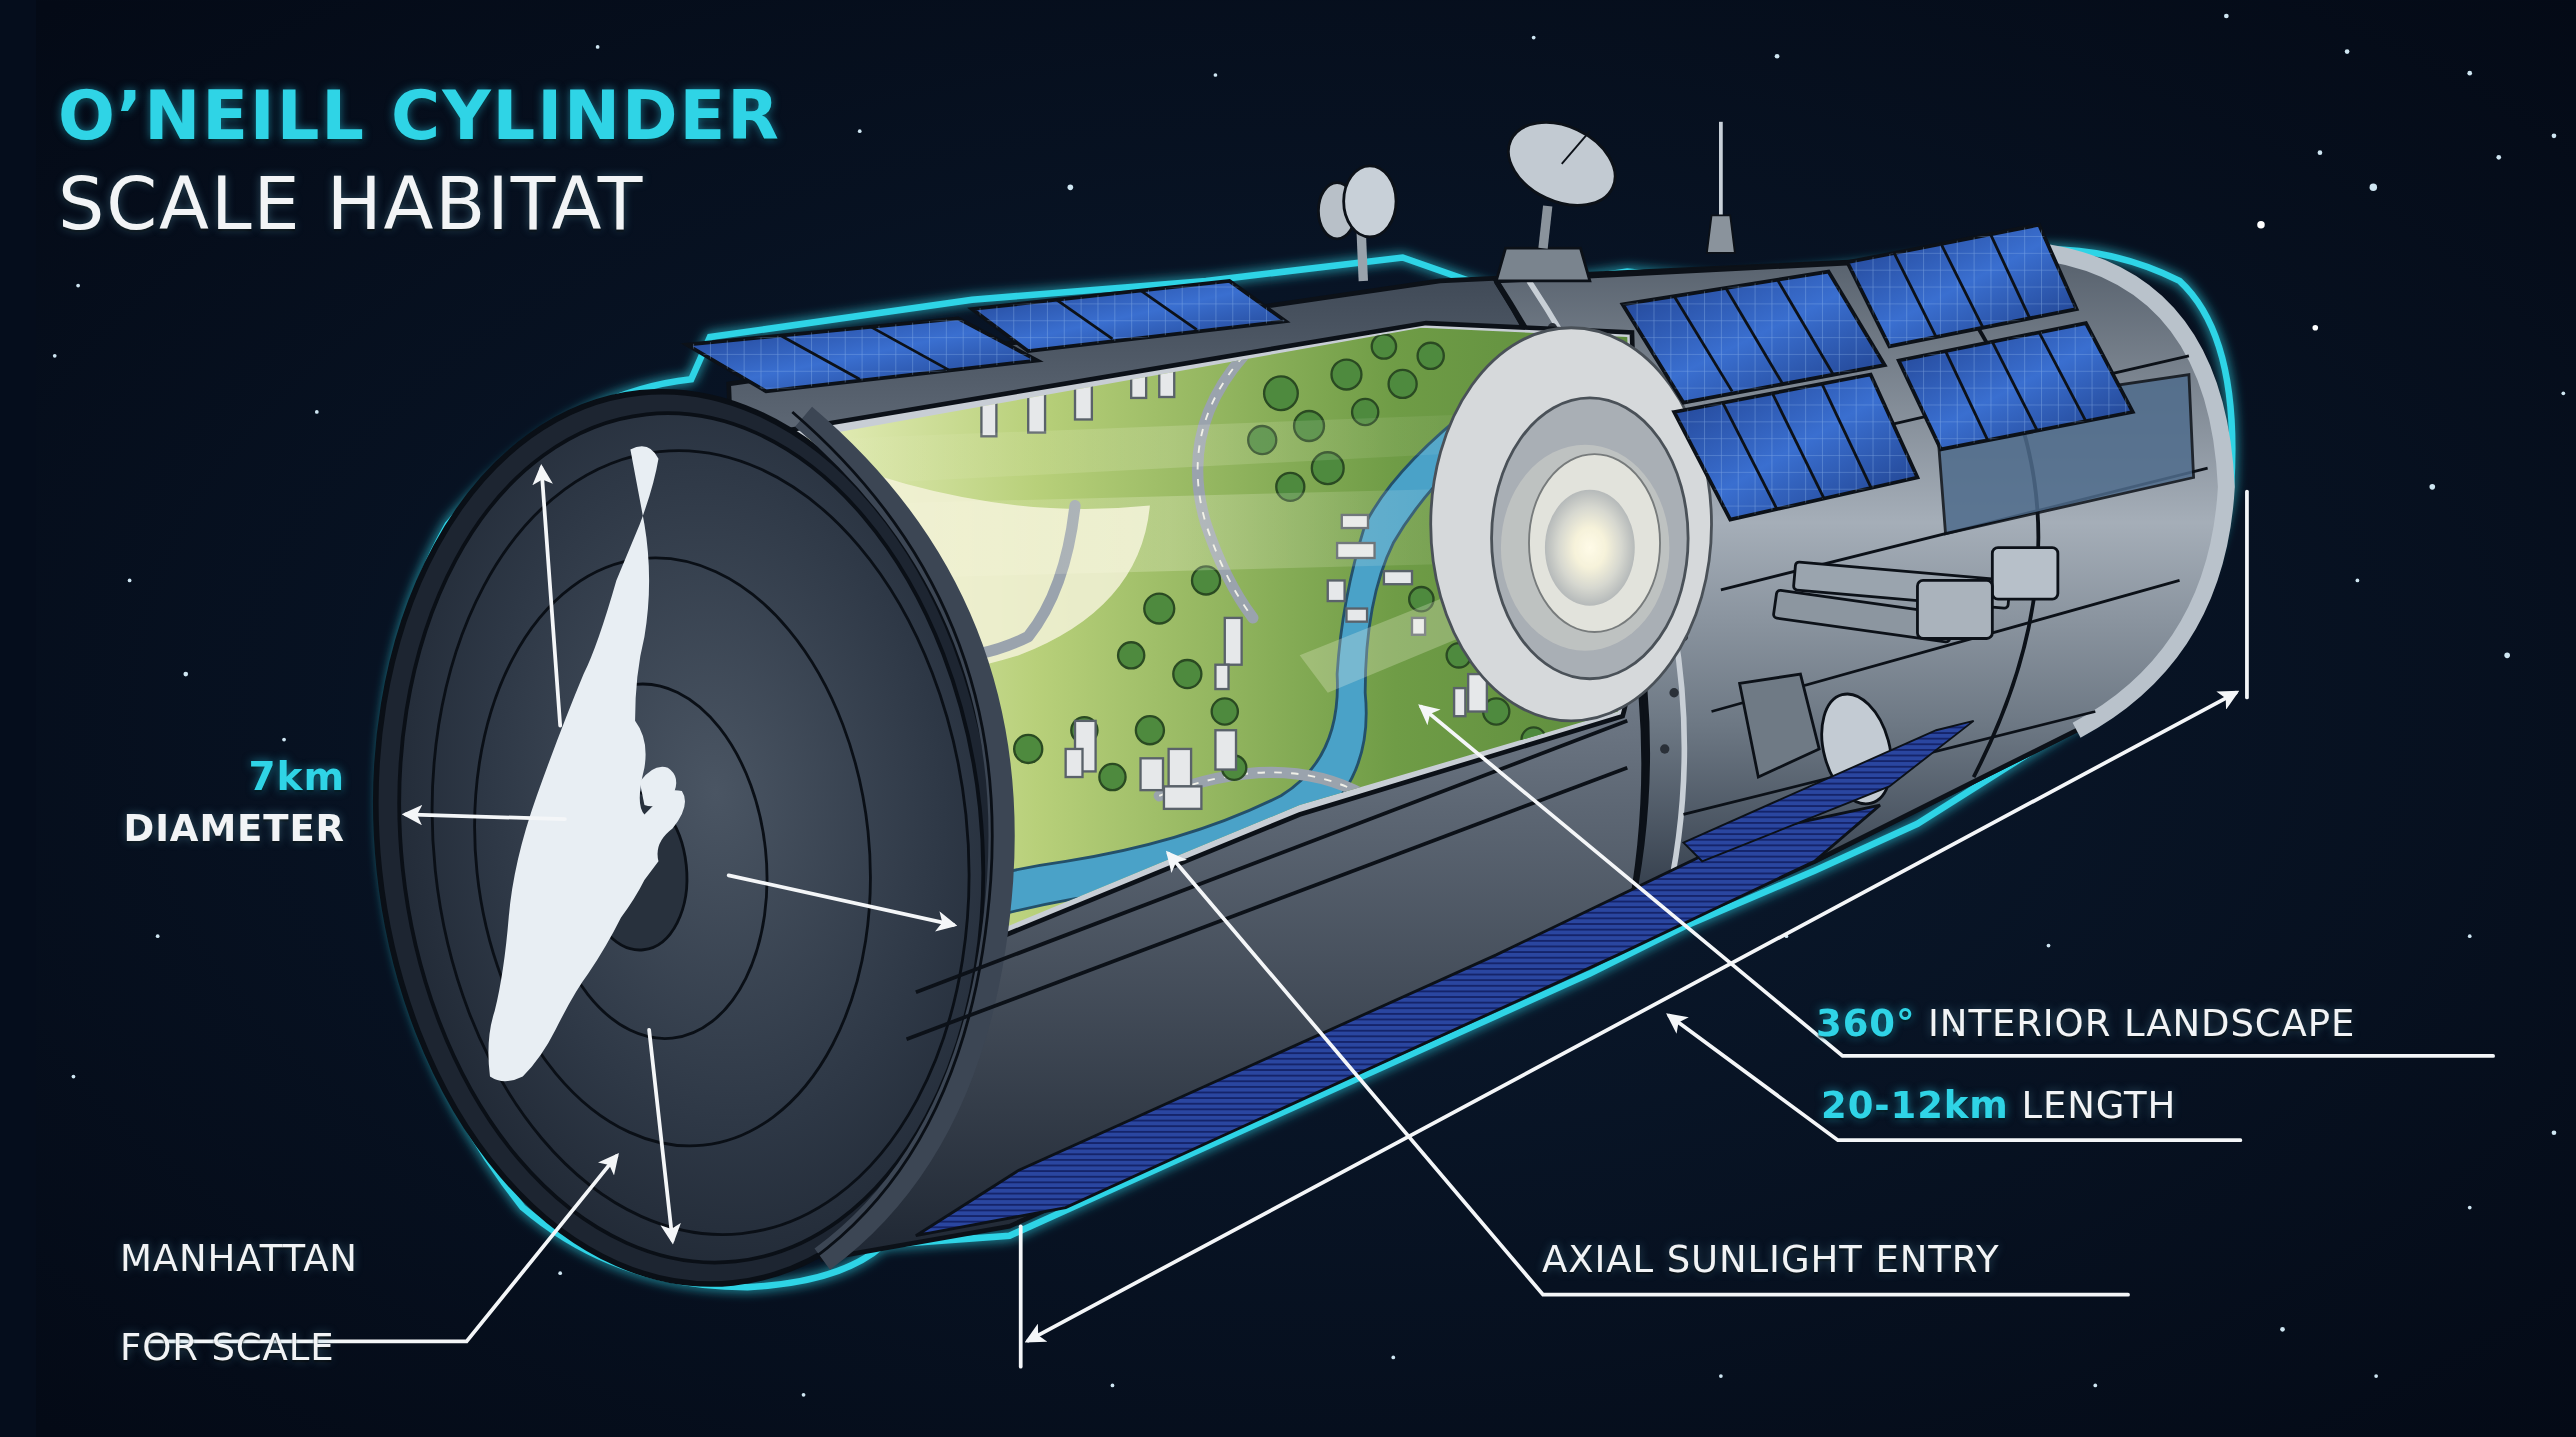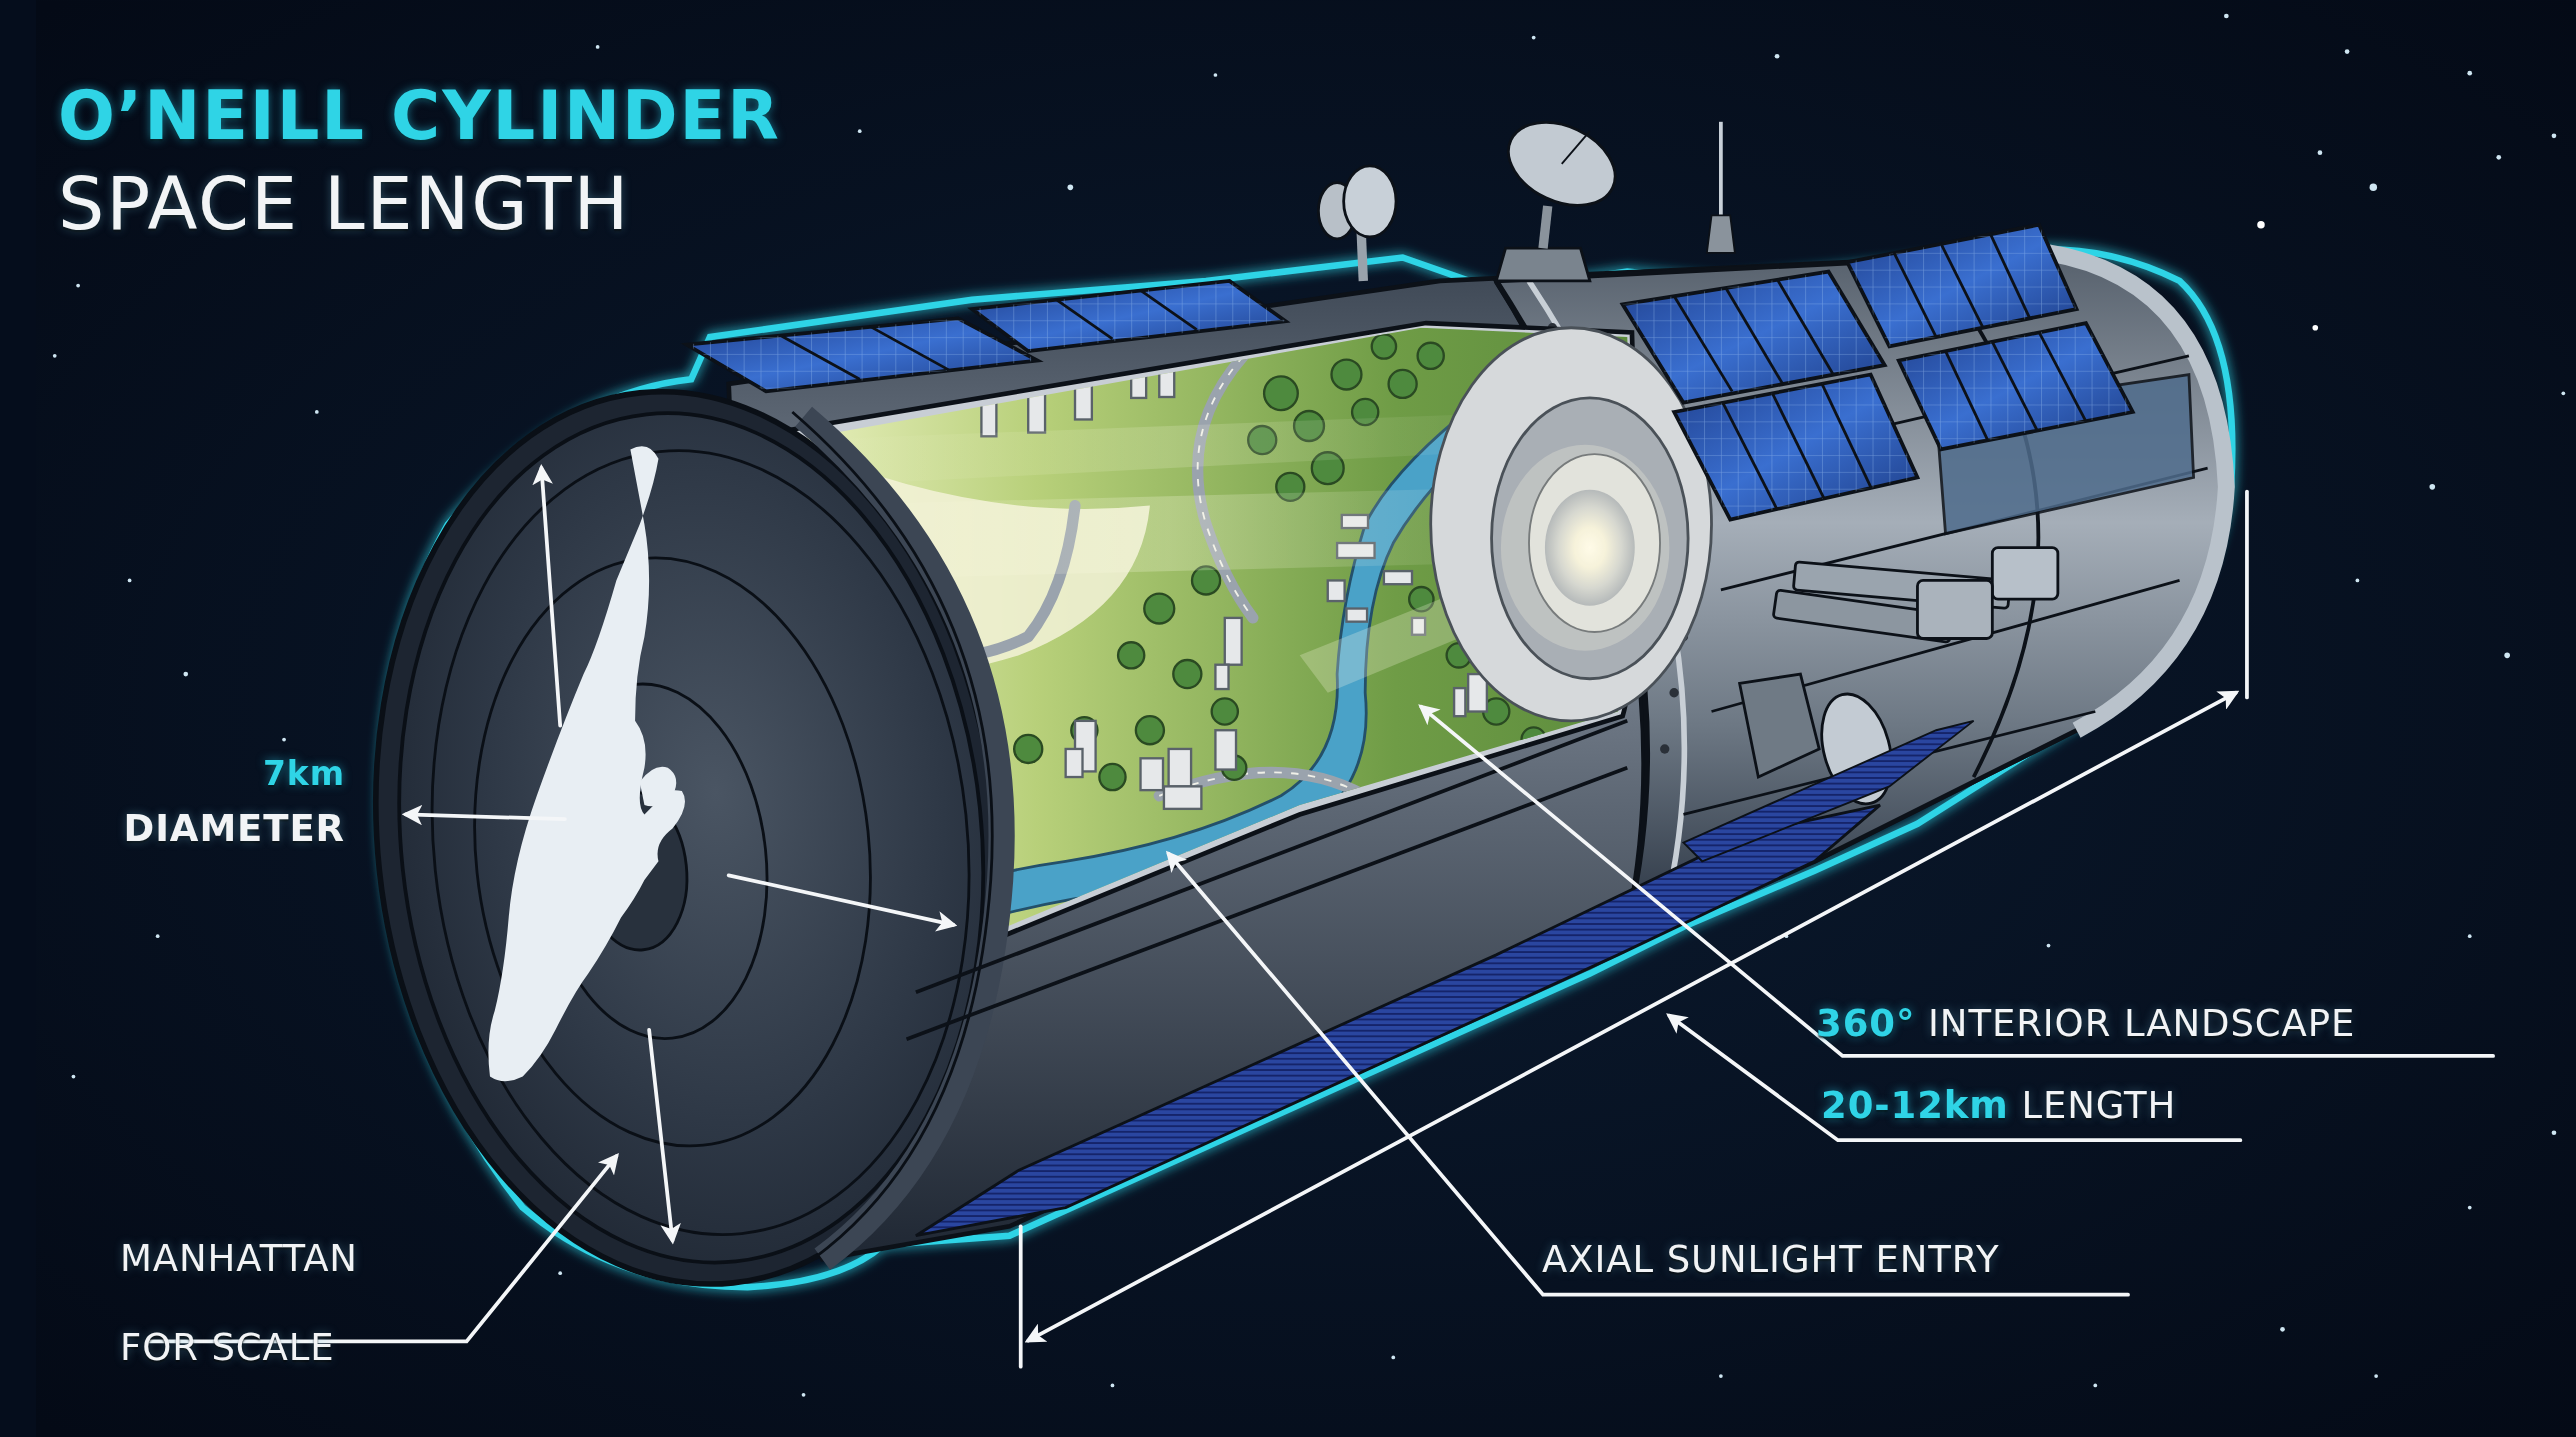--- a/index.html
+++ b/index.html
@@ -6,21 +6,21 @@
   body { width: 2576px; height: 1438px; overflow: hidden; position: relative;
          font-family: "DejaVu Sans", "Liberation Sans", sans-serif; }
   #stage { position: absolute; left: 0; top: 0; width: 2576px; height: 1438px; padding-left: 36px; }
   .txt { position: absolute; white-space: nowrap; letter-spacing: 0.9px; }
   .glow-cyan { color: #2fd4e6; text-shadow: 0 0 9.4px rgba(40,200,230,0.55), 0 1.9px 1.9px rgba(0,0,0,0.8); }
   .glow-white { color: #f2f4f6; text-shadow: 0 0 9.4px rgba(120,200,230,0.35), 0 1.9px 1.9px rgba(0,0,0,0.8); }
   #title-line1 { left: 58px; top: 77px; font-size: 67px; font-weight: bold; letter-spacing: 1.9px; }
   #title-line2 { left: 58px; top: 161px; font-size: 73px; font-weight: normal; letter-spacing: 1.9px; }
   .lbl { font-size: 37px; }
   .lbl b { font-weight: bold; }
-  #diam-value { right: 2267px; top: 754px; font-size: 33px; font-weight: bold; }
+  #diam-value { right: 2267px; top: 754px; font-size: 39px; font-weight: bold; }
   #diam-label { right: 2267px; top: 807px; font-weight: bold; }
   #manhattan-l1 { left: 120px; top: 1237px; }
   #manhattan-l2 { left: 120px; top: 1286px; margin-top: 40px; }
   #interior-lbl { left: 1816px; top: 1002px; }
   #length-lbl { left: 1821px; top: 1084px; }
   #axial-lbl { left: 1542px; top: 1238px; }
 </style>
 </head>
 <body>
 
@@ -387,21 +387,21 @@
     <polyline points="2355,1218 1925,1218 1745,1085" marker-end="url(#arrowHead)"></polyline>
 
     <line x1="1060" y1="1432" x2="2350" y2="740" marker-start="url(#arrowHead)" marker-end="url(#arrowHead)"></line>
     <line x1="1052" y1="1310" x2="1052" y2="1460"></line>
     <line x1="2362" y1="525" x2="2362" y2="745"></line>
   </g>
 </svg>
 
 
 <div id="title-line1" class="txt glow-cyan">O’NEILL CYLINDER</div>
-<div id="title-line2" class="txt glow-white">SPACE LENGTH</div>
+<div id="title-line2" class="txt glow-white">SCALE HABITAT</div>
 
 <div id="diam-value" class="txt glow-cyan">7km</div>
 <div id="diam-label" class="txt glow-white lbl">DIAMETER</div>
 
 <div id="manhattan-l1" class="txt glow-white lbl">MANHATTAN</div>
 <div id="manhattan-l2" class="txt glow-white lbl">FOR SCALE</div>
 
 <div id="interior-lbl" class="txt lbl">
   <b class="glow-cyan">360°</b>
   <span class="glow-white">INTERIOR LANDSCAPE</span>

